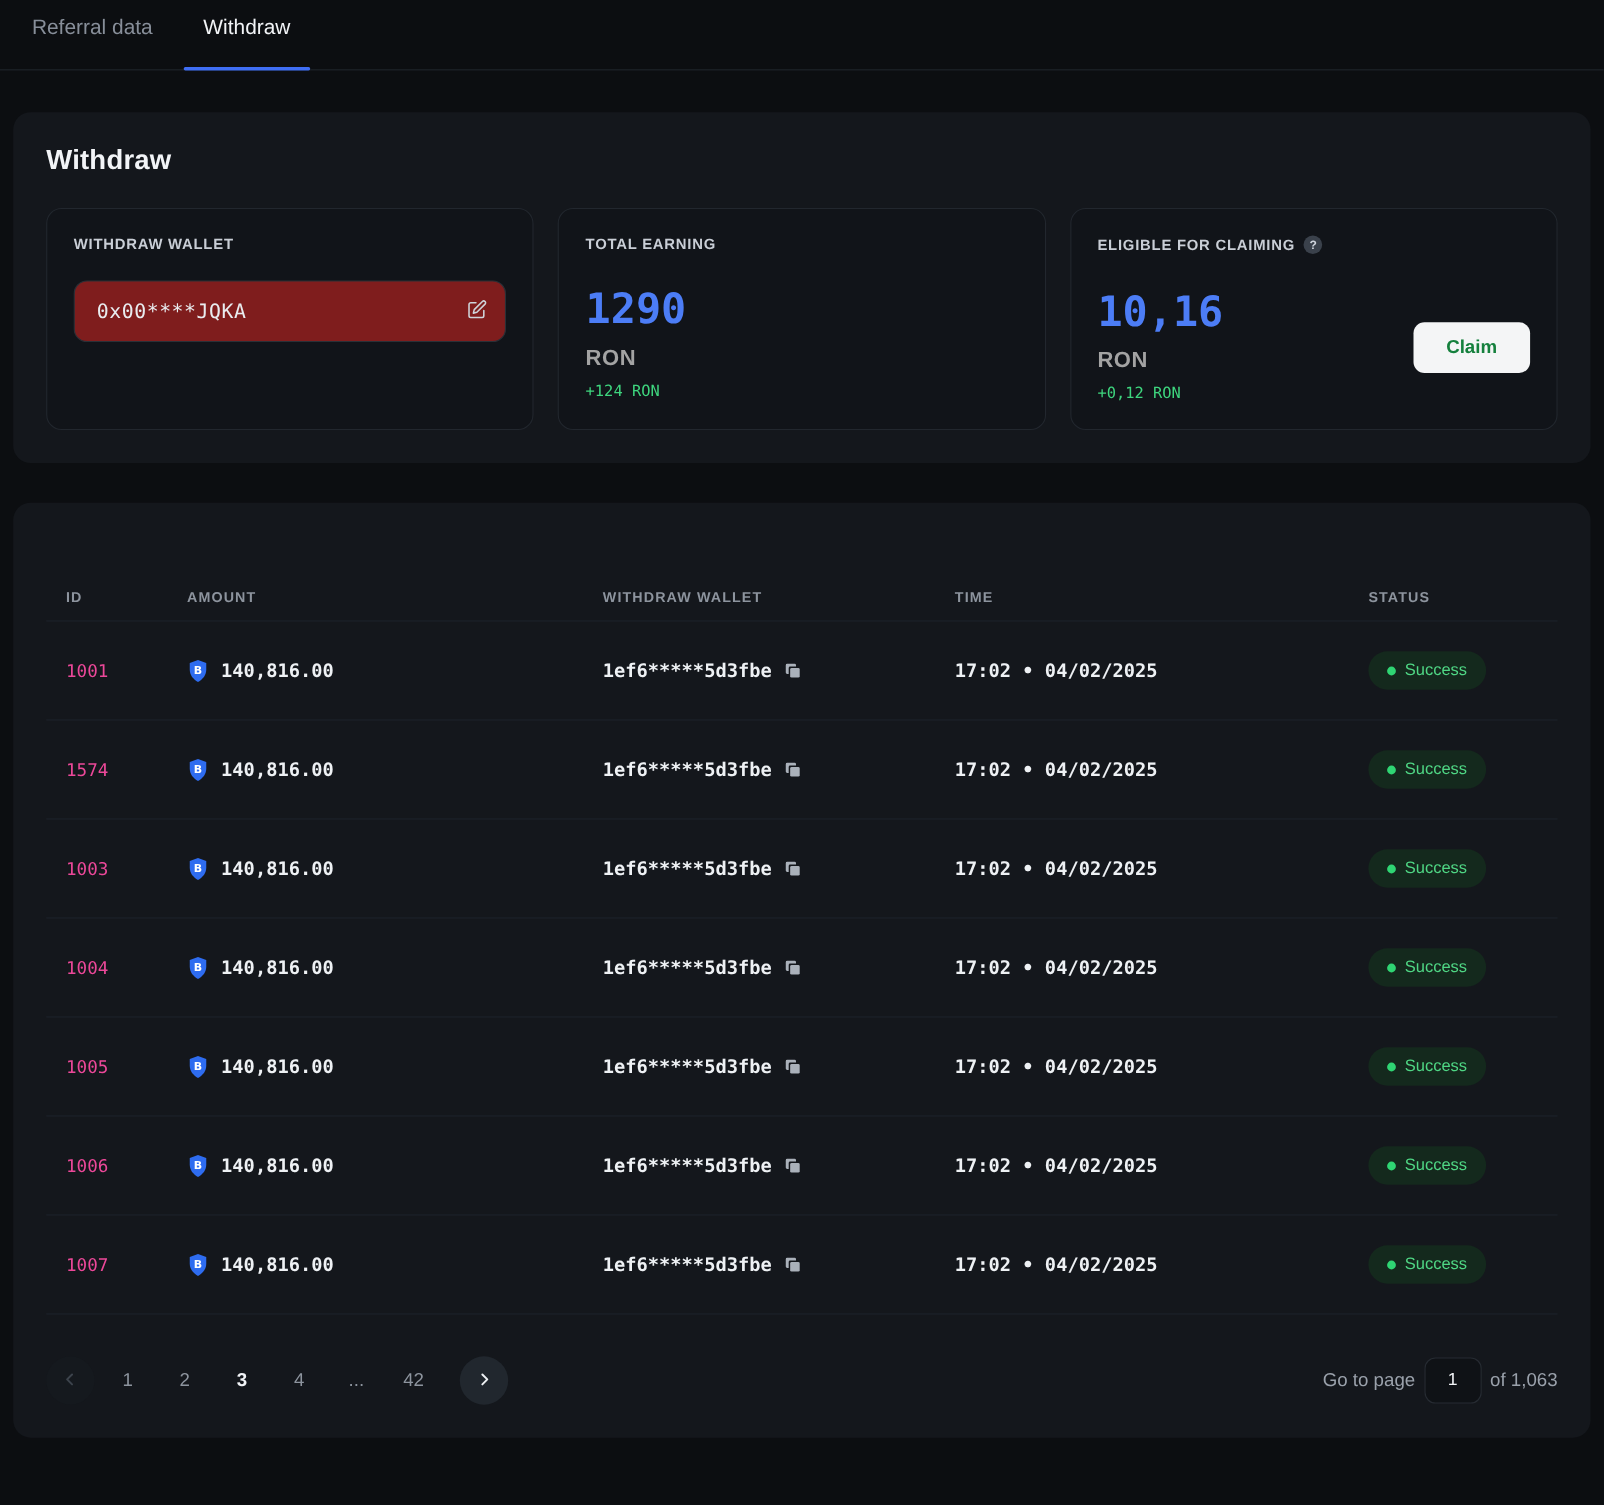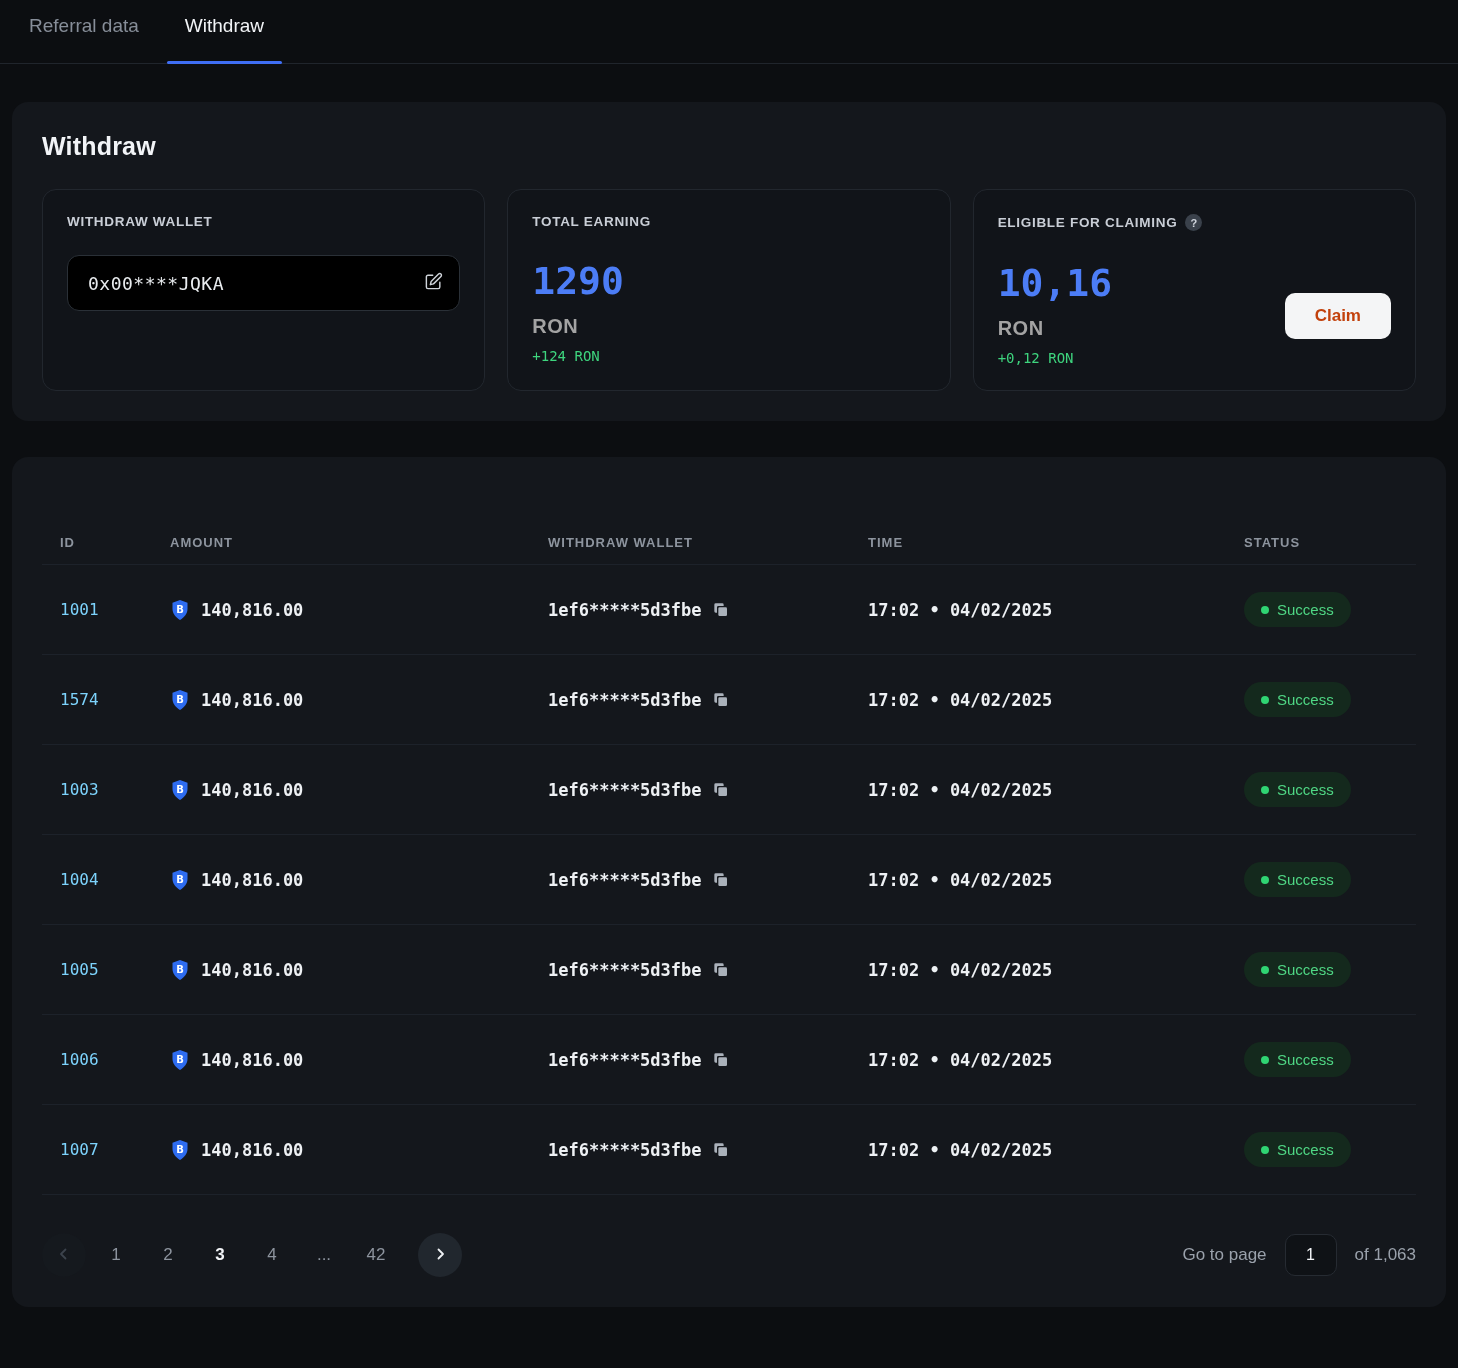--- a/index.html
+++ b/index.html
@@ -48,56 +48,56 @@
   }
   .sublabel-row { display:flex; align-items:center; gap:8px; }
   .qicon {
     width:17px; height:17px; border-radius:50%;
     background:#3a414b; color:#cfd4dc; font-size:11px; font-weight:bold;
     display:inline-flex; align-items:center; justify-content:center;
     cursor:pointer;
   }
 
   .wallet-input {
-    margin-top:26px; height:56px; background:#000000;
+    margin-top:26px; height:56px; background:#7f1d1d;
     border:1px solid #2a3037; border-radius:12px;
     display:flex; align-items:center; justify-content:space-between;
     padding:0 16px 0 20px; cursor:pointer;
   }
   .wallet-input .val { font-size:18px; color:#e9ecef; letter-spacing:.5px; }
   .iconbtn { background:none; border:none; cursor:pointer; display:flex; align-items:center; }
 
   .bigrow { margin-top:30px; display:flex; align-items:baseline; gap:12px;flex-direction:column; }
   .bignum { font-family:"DejaVu Sans Mono", monospace; font-size:38px; font-weight:bold; color:#4c7df6; }
   .cur { font-size:20px; font-weight:bold; color:#a3a3a3; letter-spacing:.5px; }
   .delta { margin-top:10px; font-family:"DejaVu Sans Mono", monospace; font-size:14px; color:#3ed57e; }
 
   .eligible-row { display:flex; align-items:center; justify-content:space-between; }
   .claim-btn {
-    background:#f4f5f6; color:#c2410c; border:none;
+    background:#f4f5f6; color:#15803d; border:none;
     font-family:"Liberation Sans", sans-serif;
     font-size:17px; font-weight:600; padding:13px 30px;
     border-radius:10px; cursor:pointer; margin-top:34px;
   }
 
   
   .thead, .trow {
     display:grid;
     grid-template-columns:110px 378px 320px 376px 1fr;
     align-items:center;
     padding-left:18px;
   }
   .thead {
     margin-top:34px; height:44px;
     font-size:13px; font-weight:bold; letter-spacing:1px;
     color:#8d949e;
     border-bottom:1px solid #1d222a;
   }
   .trow { height:90px; border-bottom:1px solid #1d222a; }
-  .cell-id { font-family:"DejaVu Sans Mono", monospace; font-size:16px; color:#7dd3fc; }
+  .cell-id { font-family:"DejaVu Sans Mono", monospace; font-size:16px; color:#ec4899; }
   .cell-amount { display:flex; align-items:center; gap:11px;
     font-family:"DejaVu Sans Mono", monospace; font-size:17px; font-weight:bold; color:#eef1f4; }
   .cell-wallet { display:flex; align-items:center; gap:11px;
     font-family:"DejaVu Sans Mono", monospace; font-size:17px; font-weight:bold; color:#eef1f4; }
   .cell-time { font-family:"DejaVu Sans Mono", monospace; font-size:17px; font-weight:bold; color:#eef1f4; }
   .copy { cursor:pointer; display:inline-flex; align-items:center; }
   .token { display:inline-flex; width:20px; height:22px; }
   .badge {
     display:inline-flex; align-items:center; gap:8px;
     background:#14291d; border-radius:999px; padding:9px 17px;
@@ -114,21 +114,21 @@
     width:44px; height:44px; border-radius:50%; border:none;
     display:flex; align-items:center; justify-content:center; cursor:pointer;
   }
   .pgbtn.prev { background:#15191e; }
   .pgbtn.next { background:#21272e; margin-left:12px; }
   .pgnum {
     width:44px; height:44px; display:flex; align-items:center; justify-content:center;
     font-size:17px; color:#8d949e; cursor:pointer;
   }
   .pgnum.active { color:#f2f4f7; font-weight:bold; }
-  .pg-right { display:flex; align-items:center; gap:18px;justify-content:center; }
+  .pg-right { display:flex; align-items:center; gap:8px;justify-content:center; }
   .goto-label { font-size:17px; color:#9aa1ab; }
   .goto-input {
     width:52px; height:42px; background:#0f1216; border:1px solid #262b32;
     border-radius:10px; color:#f2f4f7; font-size:16px; text-align:center;
     font-family:"Liberation Sans", sans-serif;
   }
   .goto-total { font-size:17px; color:#9aa1ab; }
 </style>
 </head>
 <body>

